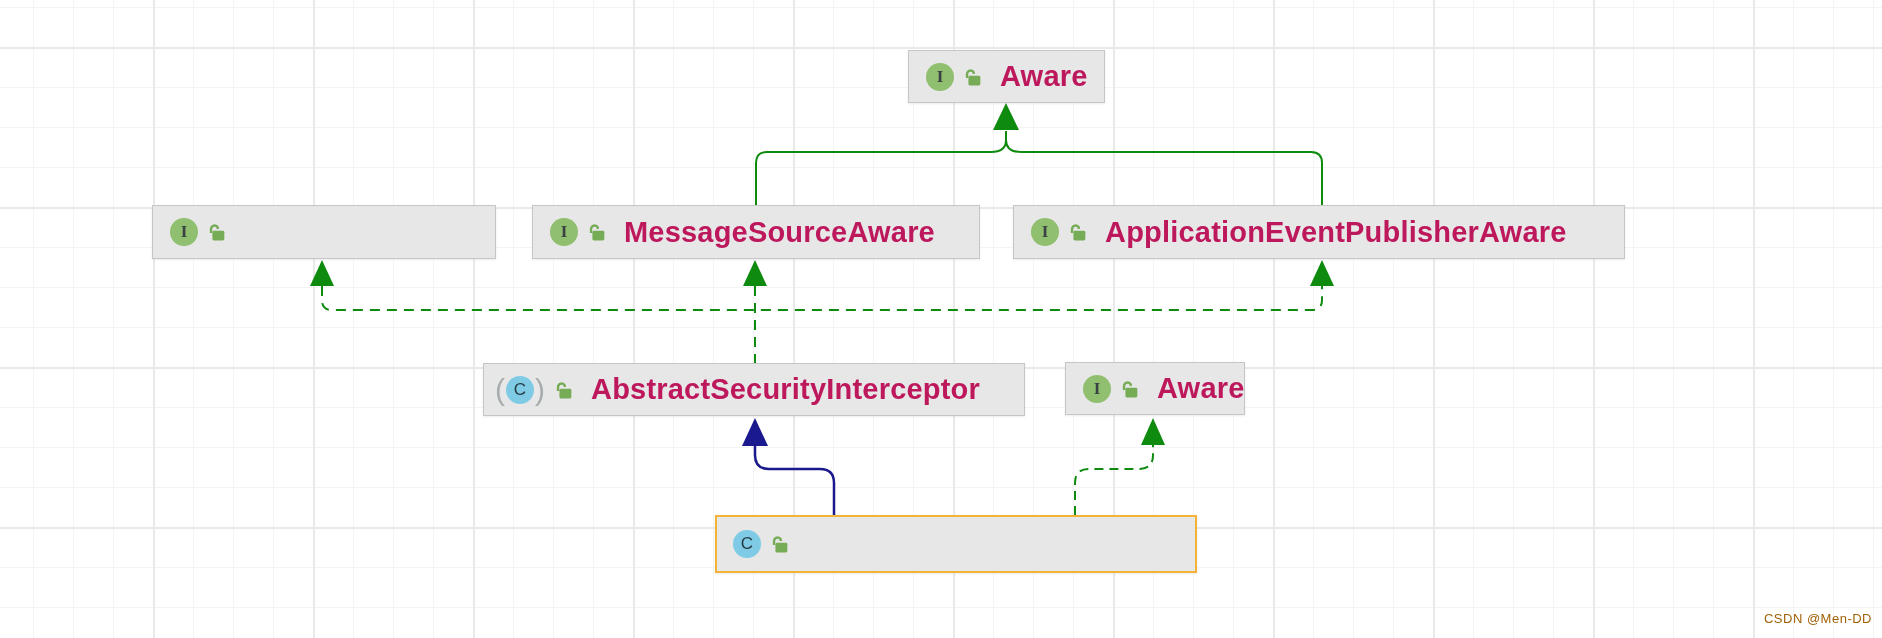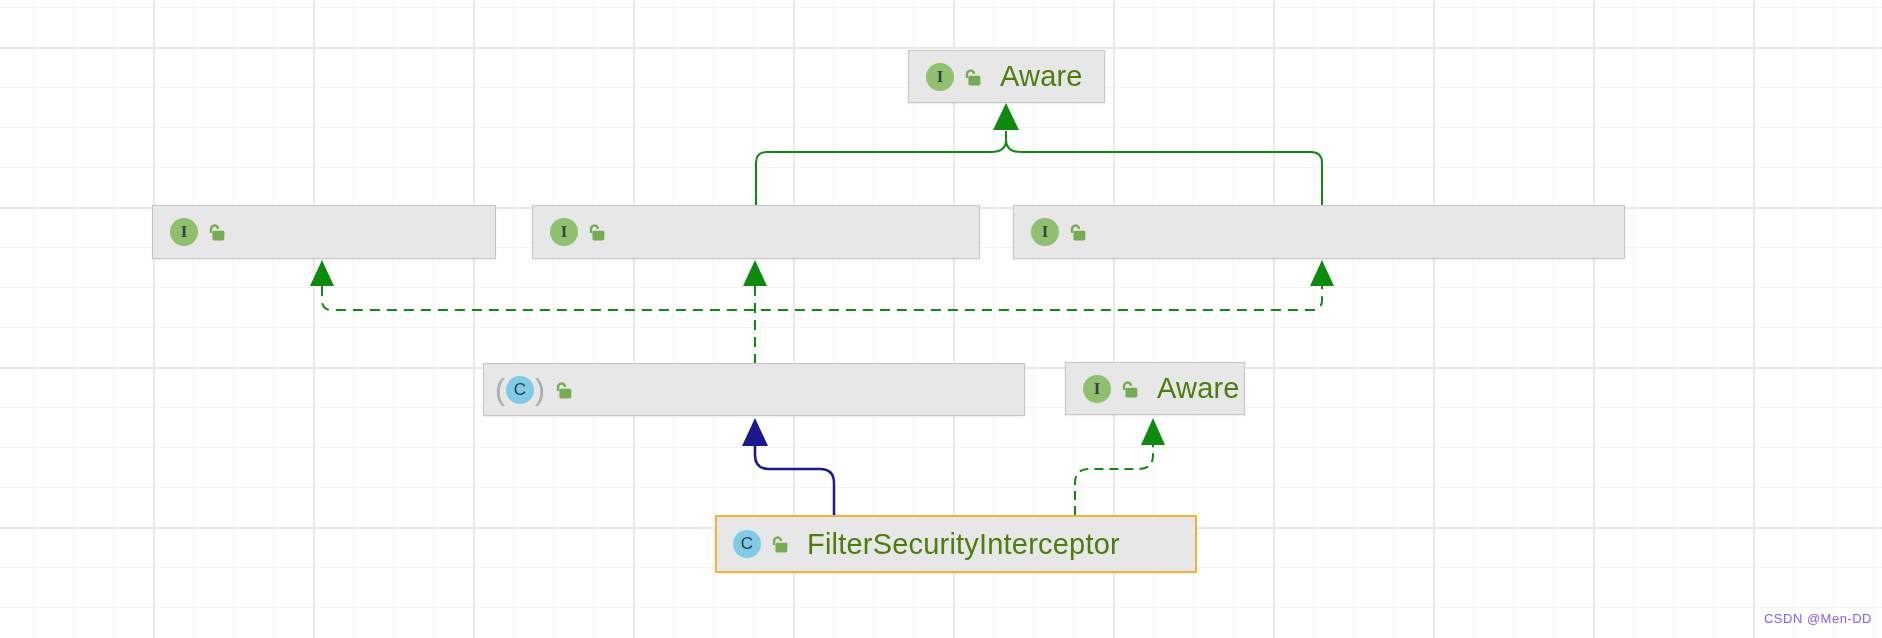--- a/index.html
+++ b/index.html
@@ -16,34 +16,34 @@
     background-position:0 47px,153px 0,0 7px,33px 0;
   }
   .edges{position:absolute;left:0;top:0;width:1882px;height:638px;}
   .node{
     position:absolute;display:flex;align-items:center;
     background:#e7e7e7;border:1px solid #c6c6c6;
     box-sizing:border-box;padding-left:17px;
     box-shadow:0 1px 2px rgba(0,0,0,0.08);
   }
   .node.selected{border-width:2px;padding-left:16px;}
-  .lbl{font-size:29px;color:#4d7c0f;margin-left:16px;white-space:nowrap;letter-spacing:0.2px;}
+  .lbl{font-size:29px;color:#be185d;margin-left:16px;white-space:nowrap;letter-spacing:0.2px;font-weight:bold;}
   .ic{
     display:inline-flex;align-items:center;justify-content:center;
     width:28px;height:28px;border-radius:50%;flex:0 0 auto;
   }
   .ic.iface{font-family:"Liberation Serif", serif;font-weight:bold;font-size:17px;color:#3a4043;}
   .ic.cls{font-size:17px;color:#273b43;}
   .paren{font-size:30px;color:#a8adb0;line-height:28px;flex:0 0 auto;}
   .paren.l{margin-right:1px;margin-left:-6px;}
   .paren.r{margin-left:1px;}
   .lock{margin-left:8px;flex:0 0 auto;display:inline-flex;}
   .abswrap{display:inline-flex;align-items:center;}
   .watermark{
-    position:absolute;right:10px;top:611px;font-size:13px;color:#8b5cf6;
+    position:absolute;right:10px;top:611px;font-size:13px;color:#a16207;
     letter-spacing:0.5px;
   }
 </style>
 </head>
 <body>
 
 <svg class="edges" xmlns="http://www.w3.org/2000/svg">
 
   <polygon points="1006,103 993,130 1019,130" fill="#0e8a0e"></polygon>
   <path d="M1006 131 V140 C1006 149 1000 152 991 152 H767 Q756 152 756 163 V205" fill="none" stroke-width="2" stroke="#0e8a0e"></path>
@@ -84,44 +84,47 @@
 </div>
 
 <div class="node" style="left:532px;top:205px;width:448px;height:54px">
   <span class="ic iface" style="background-color: rgb(143, 191, 111);">I</span>
   <span class="lock">
     <svg width="22" height="22" viewBox="0 0 24 24">
       <path d="M5.5 13 V8.5 A3.9 3.9 0 0 1 12.8 7 V8.8" fill="none" stroke-width="2.6" stroke="#76ac55"></path>
       <rect x="7" y="10.6" width="13" height="10.6" rx="1.6" fill="#76ac55"></rect>
     </svg>
   </span>
+  <span class="lbl">MessageSourceAware</span>
 </div>
 
 <div class="node" style="left:1013px;top:205px;width:612px;height:54px">
   <span class="ic iface" style="background-color: rgb(143, 191, 111);">I</span>
   <span class="lock">
     <svg width="22" height="22" viewBox="0 0 24 24">
       <path d="M5.5 13 V8.5 A3.9 3.9 0 0 1 12.8 7 V8.8" fill="none" stroke-width="2.6" stroke="#76ac55"></path>
       <rect x="7" y="10.6" width="13" height="10.6" rx="1.6" fill="#76ac55"></rect>
     </svg>
   </span>
+  <span class="lbl">ApplicationEventPublisherAware</span>
 </div>
 
 <div class="node" style="left:483px;top:363px;width:542px;height:53px">
   <span class="abswrap">
     <span class="paren l">(</span>
     <span class="ic cls" style="background-color: rgb(127, 203, 230);">C</span>
     <span class="paren r">)</span>
   </span>
   <span class="lock">
     <svg width="22" height="22" viewBox="0 0 24 24">
       <path d="M5.5 13 V8.5 A3.9 3.9 0 0 1 12.8 7 V8.8" fill="none" stroke-width="2.6" stroke="#76ac55"></path>
       <rect x="7" y="10.6" width="13" height="10.6" rx="1.6" fill="#76ac55"></rect>
     </svg>
   </span>
+  <span class="lbl">AbstractSecurityInterceptor</span>
 </div>
 
 <div class="node" style="left:1065px;top:362px;width:180px;height:53px">
   <span class="ic iface" style="background-color: rgb(143, 191, 111);">I</span>
   <span class="lock">
     <svg width="22" height="22" viewBox="0 0 24 24">
       <path d="M5.5 13 V8.5 A3.9 3.9 0 0 1 12.8 7 V8.8" fill="none" stroke-width="2.6" stroke="#76ac55"></path>
       <rect x="7" y="10.6" width="13" height="10.6" rx="1.6" fill="#76ac55"></rect>
     </svg>
   </span>
@@ -129,16 +132,15 @@
 </div>
 
 <div class="node selected" style="left: 715px; top: 515px; width: 482px; height: 58px; border-color: rgb(242, 179, 56);">
   <span class="ic cls" style="background-color: rgb(127, 203, 230);">C</span>
   <span class="lock">
     <svg width="22" height="22" viewBox="0 0 24 24">
       <path d="M5.5 13 V8.5 A3.9 3.9 0 0 1 12.8 7 V8.8" fill="none" stroke-width="2.6" stroke="#76ac55"></path>
       <rect x="7" y="10.6" width="13" height="10.6" rx="1.6" fill="#76ac55"></rect>
     </svg>
   </span>
-  <span class="lbl">FilterSecurityInterceptor</span>
 </div>
 
 <div class="watermark">CSDN @Men-DD</div>
 
 </body></html>

